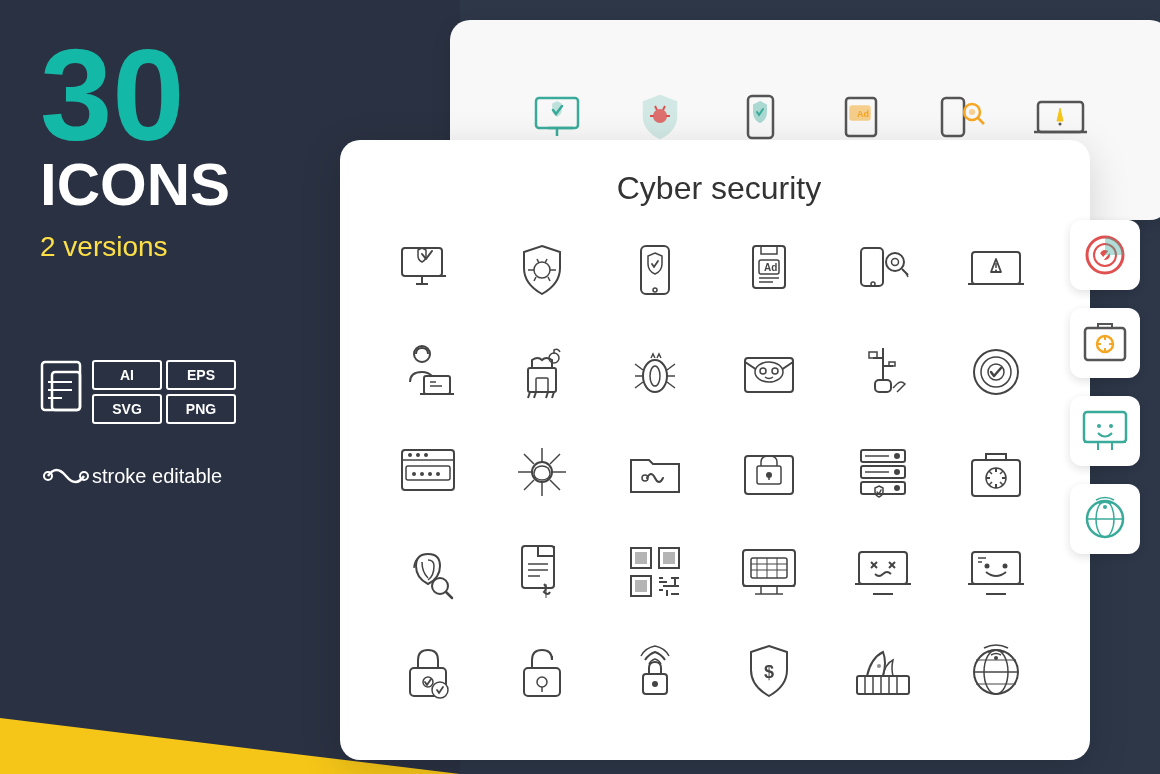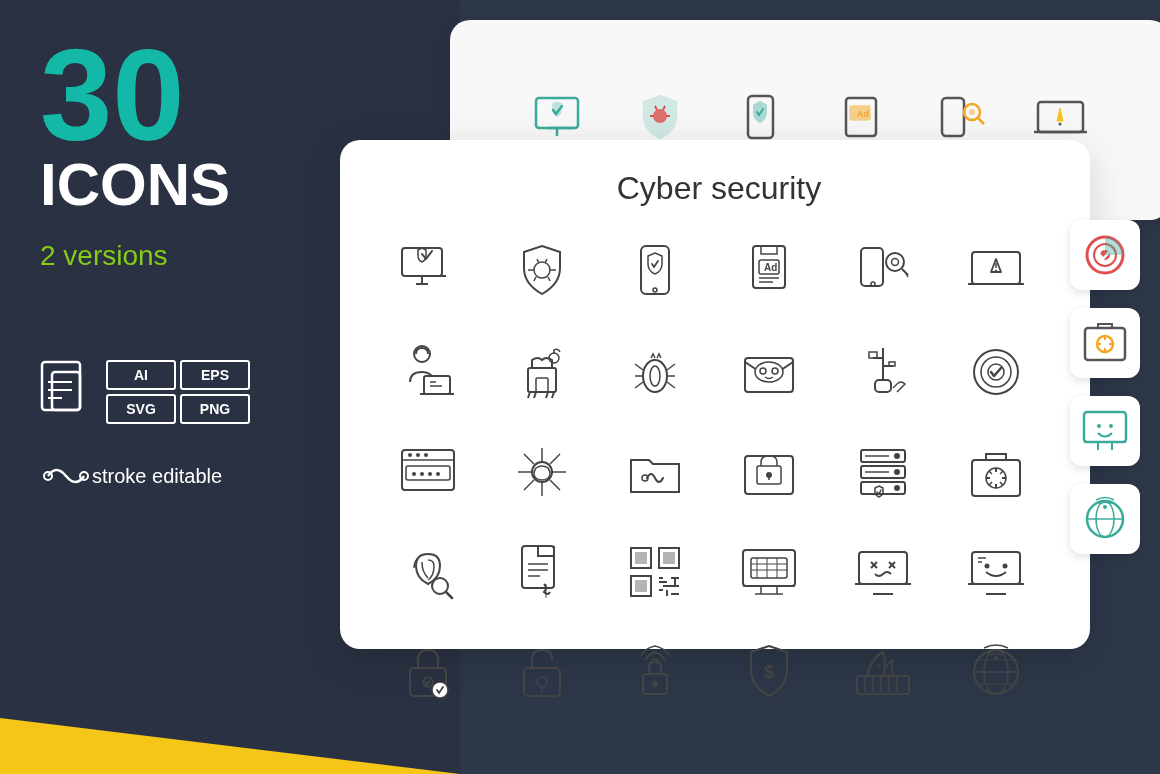--- a/index.html
+++ b/index.html
@@ -53,36 +53,35 @@
       font-size: 60px;
       font-weight: 900;
       color: #ffffff;
       line-height: 1;
       z-index: 3;
     }
 
     .versions-label {
       position: absolute;
       left: 40px;
-      top: 240px;
+      top: 231px;
       font-size: 28px;
       font-weight: 400;
-      color: #84cc16;
+      color: #fde047;
       z-index: 3;
     }
 
     
     .format-area {
       position: absolute;
       left: 40px;
       top: 360px;
       z-index: 3;
       display: flex;
       align-items: flex-start;
-      gap: 14px;
     }
 
     .file-icon {
       width: 52px;
       height: 60px;
     }
 
     .format-grid {
       display: grid;
       grid-template-columns: 70px 70px;
@@ -122,21 +121,21 @@
       font-size: 20px;
       font-weight: 400;
     }
 
     
     .main-card {
       position: absolute;
       left: 340px;
       top: 140px;
       width: 750px;
-      height: 509px;
+      height: 620px;
       background: #ffffff;
       border-radius: 20px;
       z-index: 5;
       padding: 30px 30px 20px 38px;
       box-shadow: 0 10px 40px rgba(0,0,0,0.15);
     }
 
     
     .back-card {
       position: absolute;

